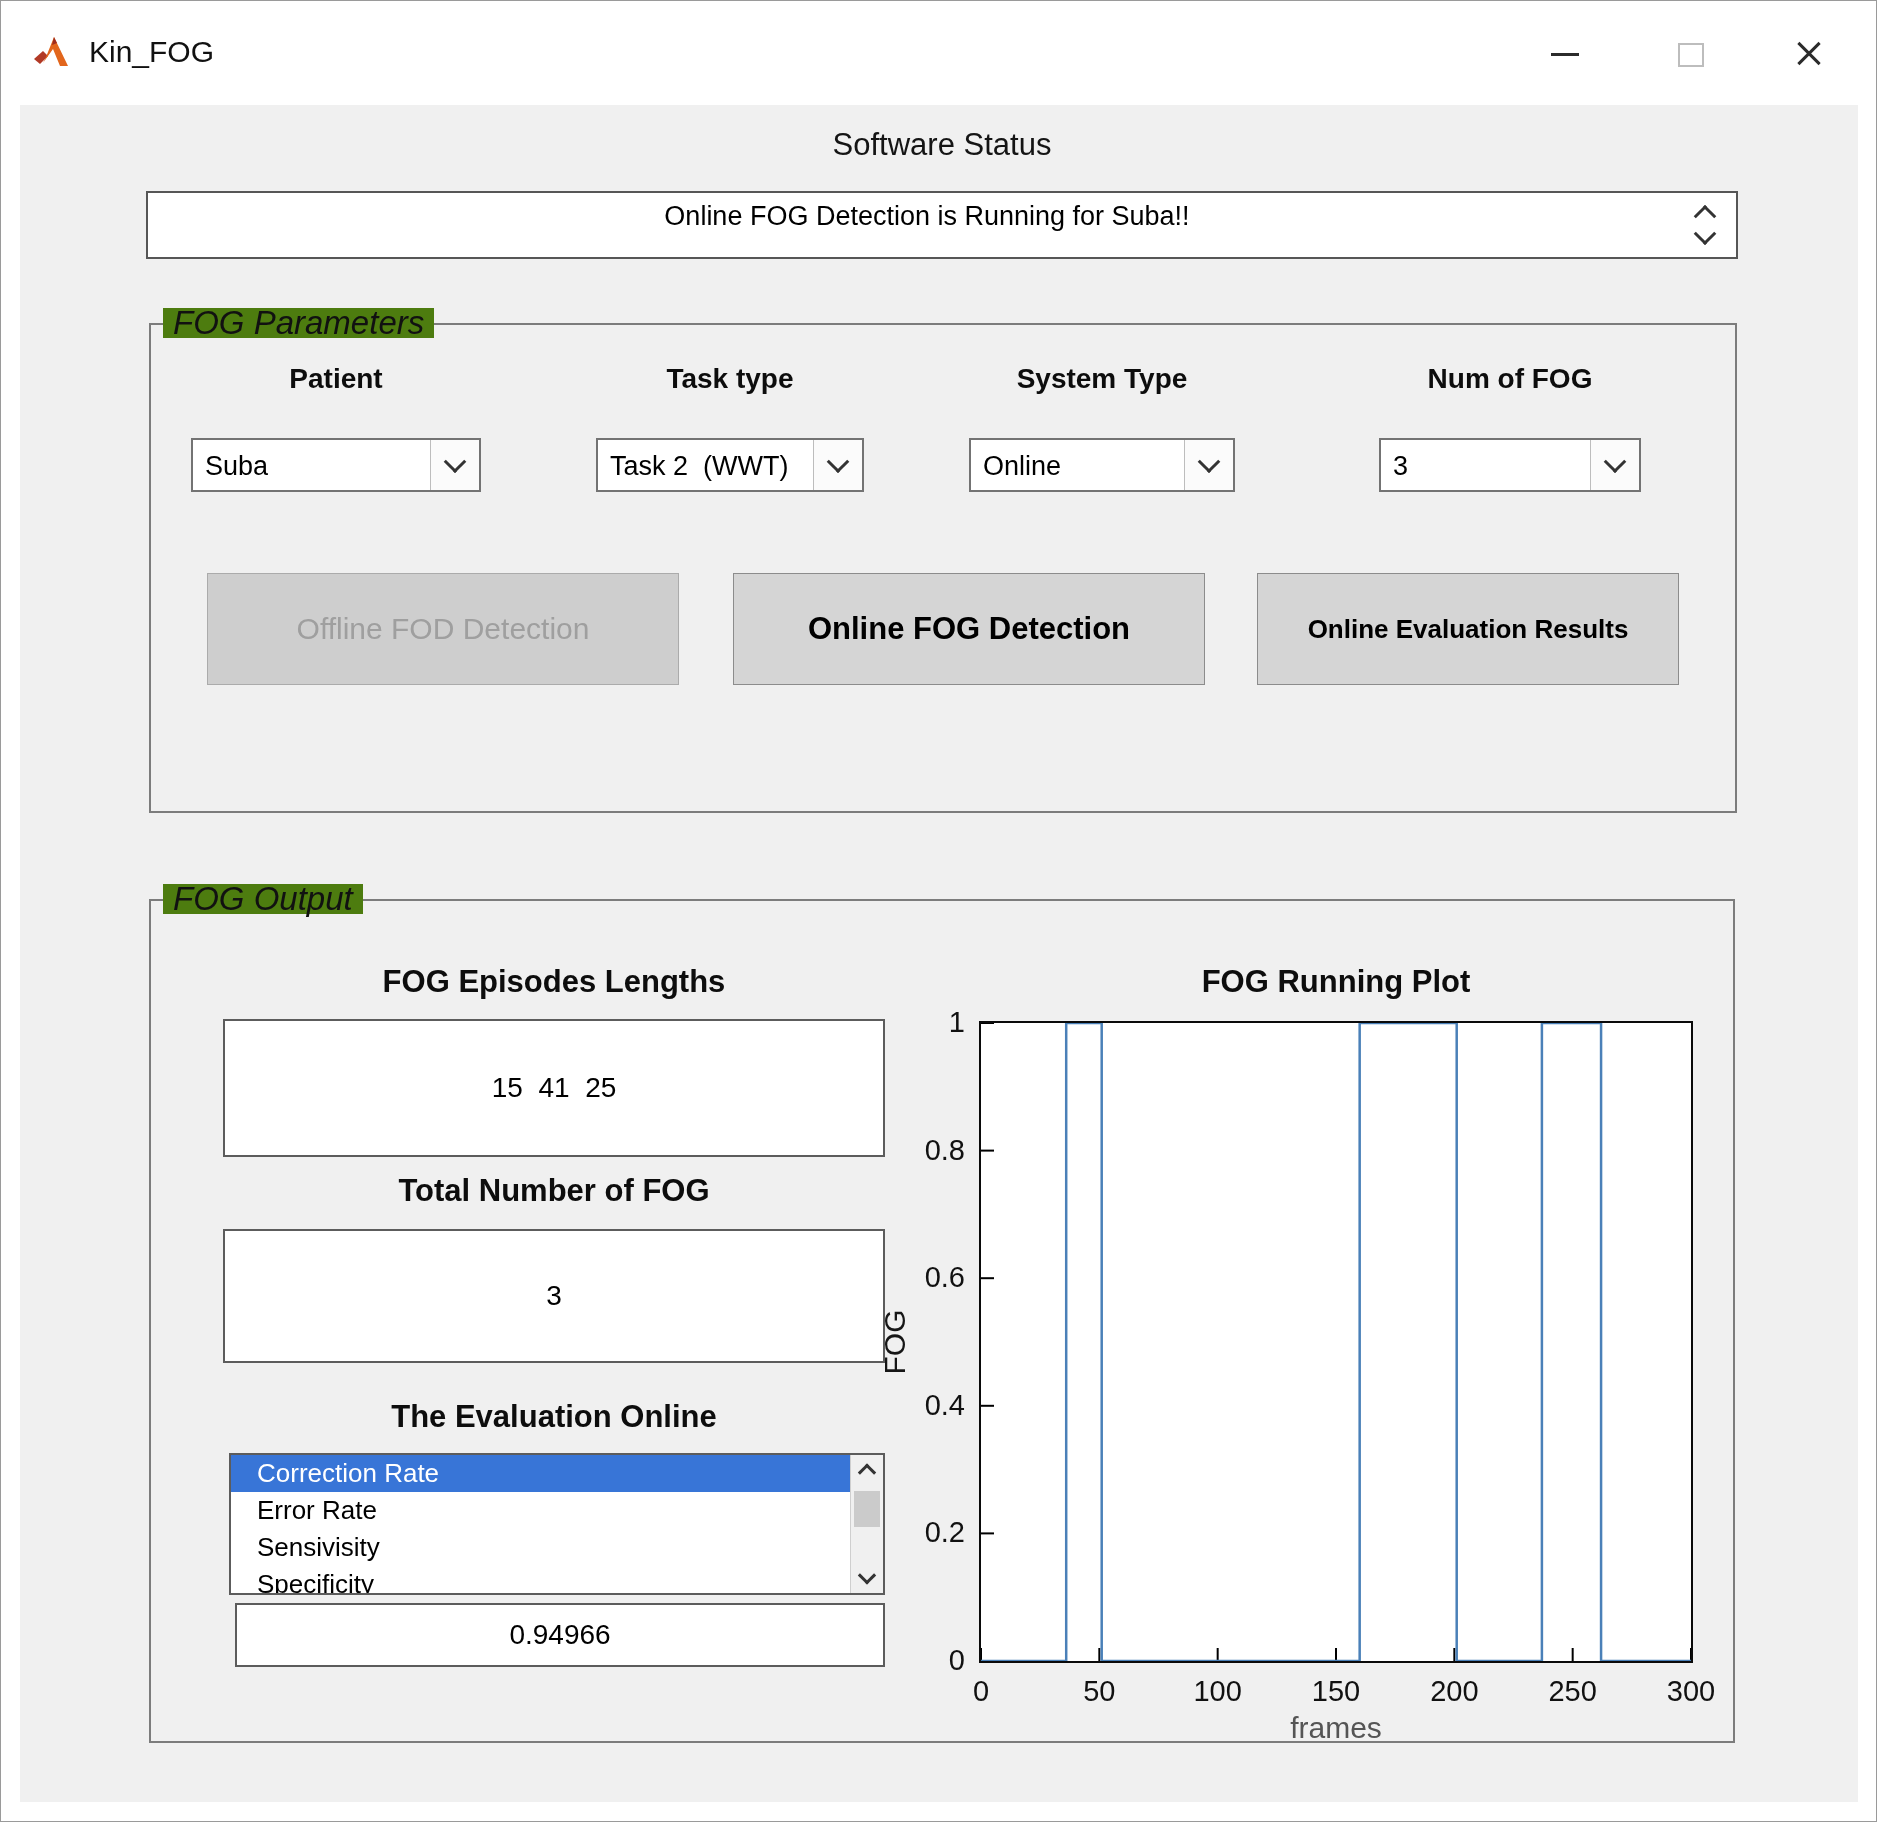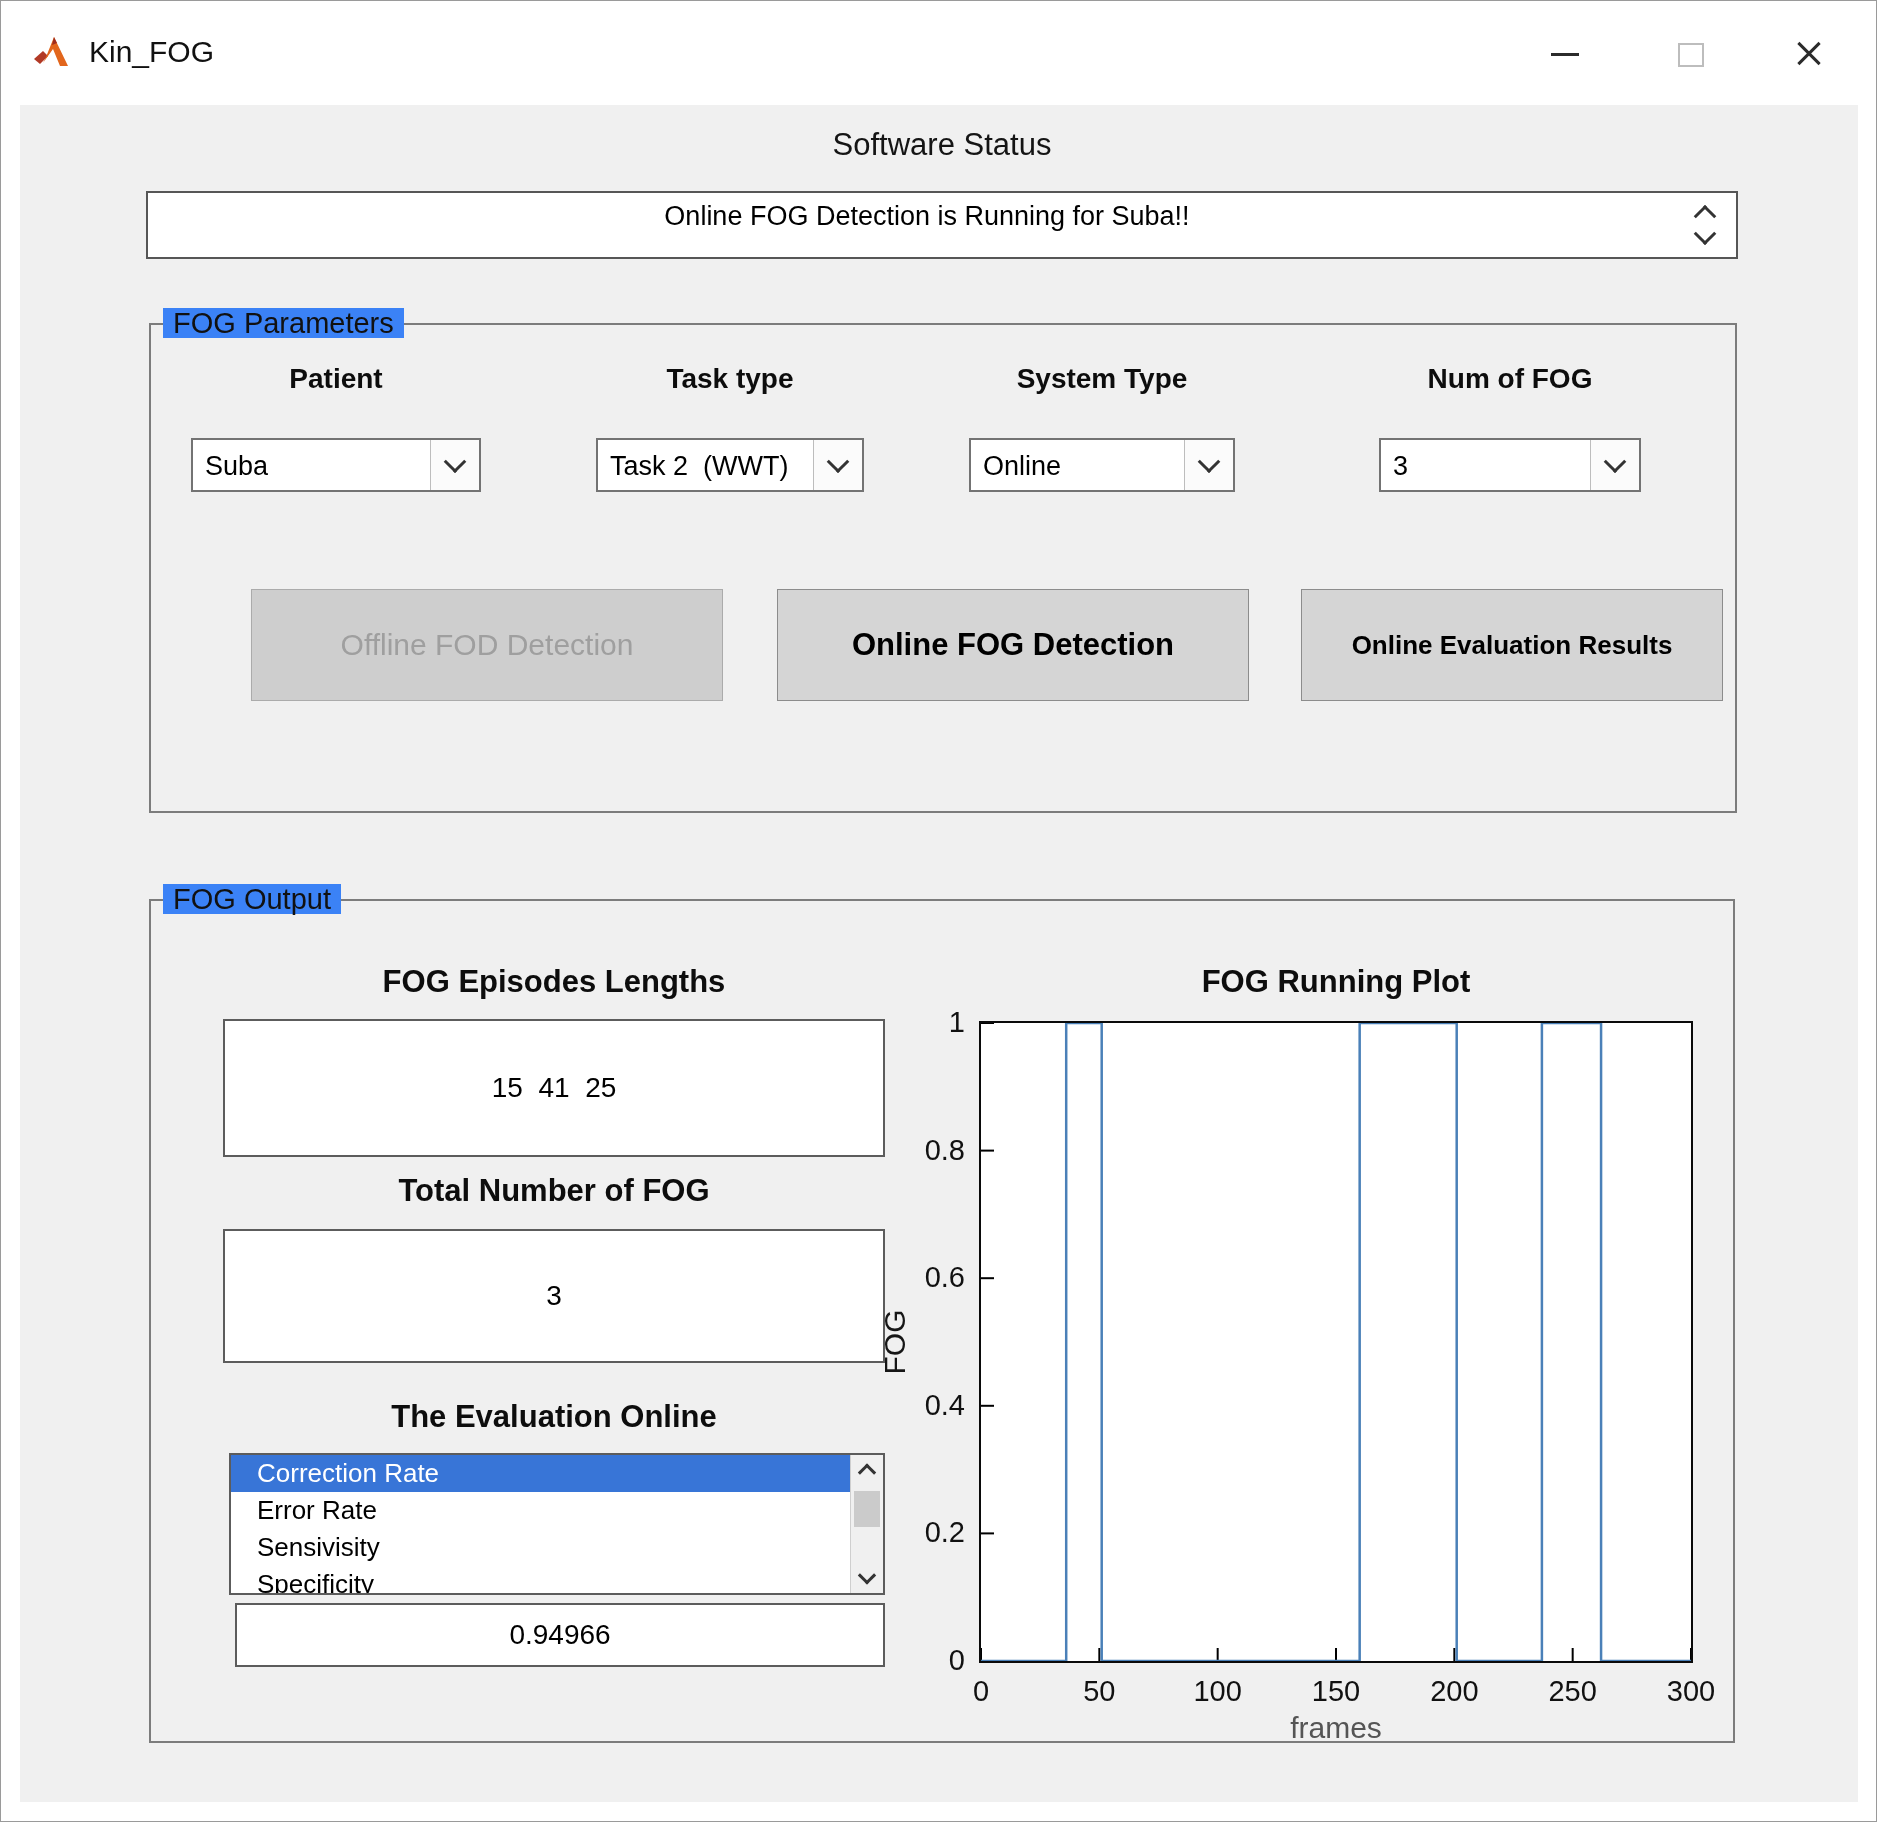--- a/index.html
+++ b/index.html
@@ -33,33 +33,33 @@
   .status-msg{position:absolute;left:40px;right:70px;top:8px;text-align:center;font-size:27px;color:#000;white-space:pre;}
   .sb-chev{position:absolute;right:16px;width:30px;height:24px;}
   .sb-chev.up{top:8px;}
   .sb-chev.down{bottom:8px;}
   .chev{position:absolute;left:50%;top:50%;width:13px;height:13px;}
   .chev-up{border-left:3px solid #333;border-top:3px solid #333;transform:translate(-50%,-30%) rotate(45deg);}
   .chev-down{border-right:3px solid #333;border-bottom:3px solid #333;transform:translate(-50%,-70%) rotate(45deg);}
 
   
   .panel{position:absolute;border:2px solid #7c7c7c;box-sizing:border-box;}
-  .panel-legend{position:absolute;background:#3b82f6;font-size:29px;color:#111;padding:0 10px;line-height:30px;}
+  .panel-legend{position:absolute;background:#4d7c0f;font-size:33px;color:#111;padding:0 10px;line-height:30px;font-style:italic;}
   #panel-params{left:148px;top:322px;width:1588px;height:490px;}
   #legend-params{left:162px;top:307px;}
   #panel-output{left:148px;top:898px;width:1586px;height:844px;}
   #legend-output{left:162px;top:883px;}
 
   
   .field-label{position:absolute;top:362px;height:40px;font-size:28px;font-weight:bold;color:#0d0d0d;text-align:center;}
   .dropdown{position:absolute;top:437px;height:54px;background:#fff;border:2px solid #737373;box-sizing:border-box;cursor:default;}
   .dd-value{position:absolute;left:12px;top:11px;font-size:27px;color:#000;white-space:pre;}
   .dd-btn{position:absolute;right:0;top:0;bottom:0;width:48px;background:#fbfbfb;border-left:1px solid #bdbdbd;}
 
-  .btn{position:absolute;top:588px;height:112px;background:#d5d5d5;border:1px solid #8c8c8c;box-sizing:border-box;display:flex;align-items:center;justify-content:center;font-weight:bold;color:#000;cursor:default;margin-left:44px;}
+  .btn{position:absolute;top:572px;height:112px;background:#d5d5d5;border:1px solid #8c8c8c;box-sizing:border-box;display:flex;align-items:center;justify-content:center;font-weight:bold;color:#000;cursor:default;}
   .btn.disabled{background:#cecece;border-color:#ababab;color:#9f9f9f;font-weight:400;}
   #btn-offline{left:206px;width:472px;font-size:30px;}
   #btn-online{left:732px;width:472px;font-size:31px;}
   #btn-eval{left:1256px;width:422px;font-size:26px;}
 
   
   .sec-h{position:absolute;font-size:31px;font-weight:bold;color:#0d0d0d;text-align:center;}
   #h-episodes{left:222px;top:963px;width:662px;}
   #h-total{left:222px;top:1172px;width:662px;}
   #h-eval{left:222px;top:1398px;width:662px;}

